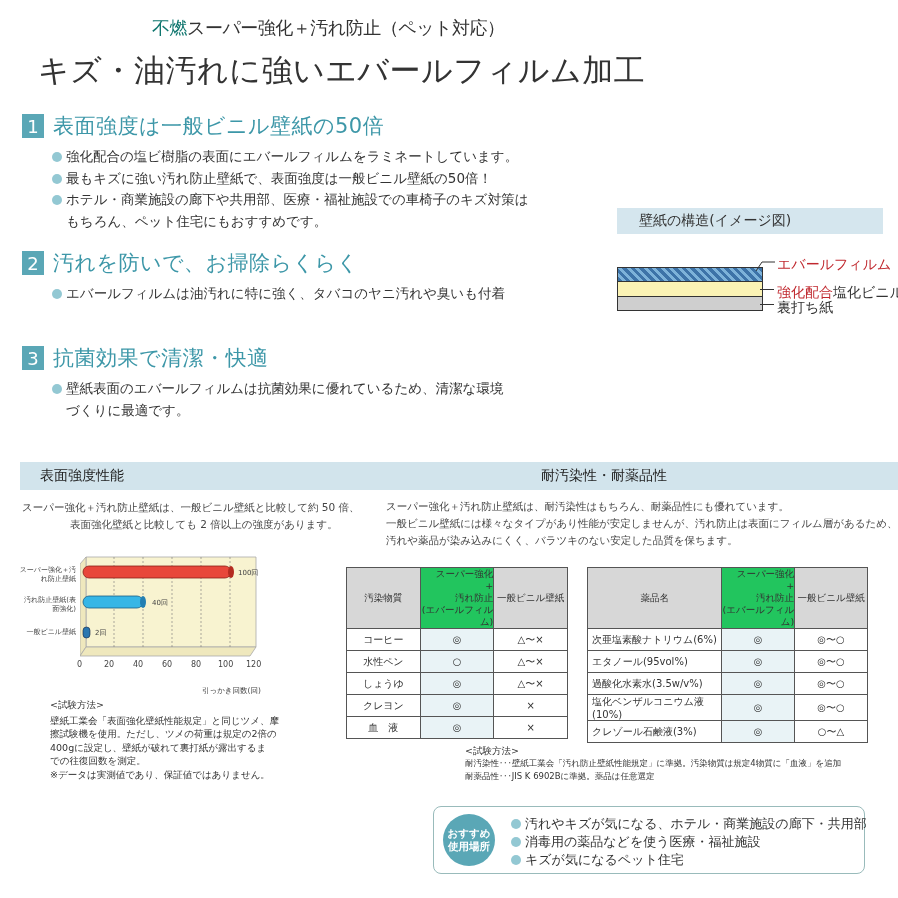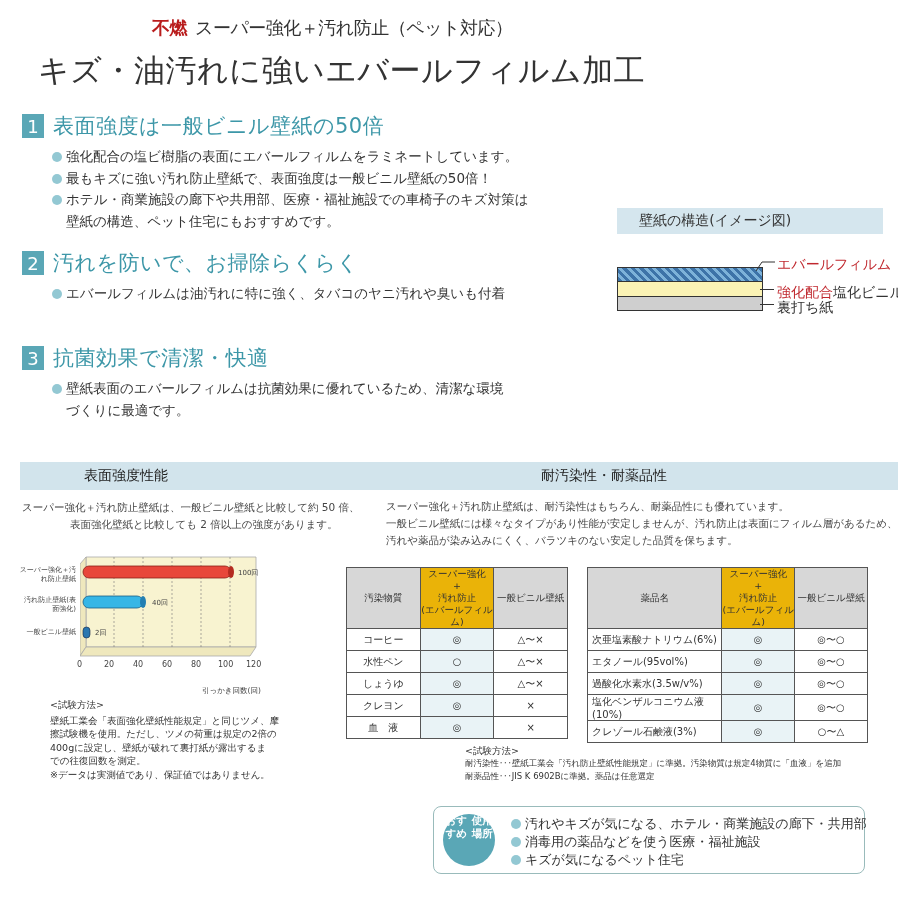--- a/index.html
+++ b/index.html
@@ -1,20 +1,20 @@
 <!DOCTYPE html>
 <html><head>
 <meta charset="utf-8">
 <style>
   html, body { margin: 0; padding: 0; background: #ffffff; }
   body { width: 898px; height: 898px; position: relative; overflow: hidden;
          font-family: "DejaVu Sans", "Liberation Sans", sans-serif; color: #333; }
   .abs { position: absolute; }
   .subtitle { left: 152px; top: 16px; font-size: 18px; color: #333; white-space: nowrap; letter-spacing: -0.5px; }
-  .subtitle .accent { color: #b91c1c; margin-right: 8px; font-weight: bold; }
+  .subtitle .accent { color: #0f766e; margin-right: 0; }
   .title { left: 38px; top: 50px; font-size: 31px; color: #333; white-space: nowrap; letter-spacing: 0.5px; }
 
   .feat-head { display: flex; align-items: center; white-space: nowrap; }
   .badge-num { width: 22px; height: 24px; background: #5aa7b6; color: #fff; font-size: 18px;
                display: flex; align-items: center; justify-content: center; margin-right: 9px; }
   .feat-title { font-size: 21px; color: #3d97a8; letter-spacing: 0.5px; }
   .bullets { font-size: 13.5px; color: #333; line-height: 21.5px; }
   .bullets div { position: relative; padding-left: 14px; white-space: nowrap; }
   .bullets .dot::before { content: ""; position: absolute; left: 0; top: 6px; width: 10px; height: 10px;
                           border-radius: 50%; background: #93c8d3; }
@@ -24,37 +24,37 @@
   .layer { position: absolute; left: 617px; width: 146px; border: 1px solid #333; box-sizing: border-box; }
   .layer-film { top: 267px; height: 15px;
                 background: repeating-linear-gradient(45deg, #3d73a8 0 3px, #7db2d9 3px 6px); }
   .layer-pvc { top: 281px; height: 16px; background: #fbf3b5; }
   .layer-paper { top: 296px; height: 15px; background: #cfcfcf; }
   .lead { position: absolute; height: 1px; background: #333; }
   .layer-label { position: absolute; font-size: 14px; white-space: nowrap; }
   .red { color: #c0282e; }
 
   .sec-bar { left: 20px; top: 462px; width: 878px; height: 28px; background: #d2e4ec; }
-  .sec-left-title { left: 40px; top: 467px; font-size: 14px; color: #222; margin-left: 44px; }
+  .sec-left-title { left: 40px; top: 467px; font-size: 14px; color: #222; }
   .sec-right-title { left: 541px; top: 467px; font-size: 14px; color: #222; }
   .desc-small { font-size: 10.5px; color: #444; white-space: nowrap; line-height: 17px; }
   .axis-lbl { position: absolute; font-size: 7px; color: #444; white-space: nowrap; }
   .tick { position: absolute; font-size: 8px; color: #444; }
 
   table.res { border-collapse: collapse; position: absolute; font-size: 10px; color: #333; }
   table.res td, table.res th { border: 1px solid #555; text-align: center; padding: 0; font-weight: normal; }
   table.res th { background: #d7d7d7; height: 52px; font-size: 9.5px; line-height: 12px; }
-  table.res th.hl { background: #eab308; }
+  table.res th.hl { background: #22c55e; text-align: right; }
   table.res td { height: 21px; }
   table.res td.hl { background: #e9f3f6; }
   table.res td.left { text-align: left; padding-left: 4px; }
 
   .rec-box { left: 433px; top: 806px; width: 432px; height: 68px; border: 1px solid #9bb; border-radius: 8px; box-sizing: border-box; }
   .rec-circle { left: 443px; top: 814px; width: 52px; height: 52px; border-radius: 50%; background: #5aa7b6; color: #fff;
-                font-size: 10.5px; line-height: 13px; text-align: center; display: flex; flex-direction: row; justify-content: center; font-weight: bold; }
+                font-size: 10.5px; line-height: 13px; text-align: center; display: flex; flex-direction: column; justify-content: center; font-weight: bold; }
   .rec-list { left: 511px; top: 815px; font-size: 13px; line-height: 18px; color: #333; }
   .rec-list div { position: relative; padding-left: 14px; white-space: nowrap; }
   .rec-list div::before { content: ""; position: absolute; left: 0; top: 4px; width: 10px; height: 10px; border-radius: 50%; background: #93c8d3; }
 </style>
 </head>
 <body>
 
 <div class="abs subtitle">
   <span class="accent">不燃</span><span>スーパー強化＋汚れ防止（ペット対応）</span>
 </div>
@@ -62,21 +62,21 @@
 
 <div class="abs" style="left:22px; top:112px;">
   <div class="feat-head">
     <div class="badge-num">1</div>
     <div class="feat-title">表面強度は一般ビニル壁紙の50倍</div>
   </div>
   <div class="bullets" style="margin:6px 0 0 30px;">
     <div class="dot">強化配合の塩ビ樹脂の表面にエバールフィルムをラミネートしています。</div>
     <div class="dot">最もキズに強い汚れ防止壁紙で、表面強度は一般ビニル壁紙の50倍！</div>
     <div class="dot">ホテル・商業施設の廊下や共用部、医療・福祉施設での車椅子のキズ対策は</div>
-    <div>壁紙の構造、ペット住宅にもおすすめです。</div>
+    <div>もちろん、ペット住宅にもおすすめです。</div>
   </div>
 </div>
 
 <div class="abs" style="left:22px; top:249px;">
   <div class="feat-head">
     <div class="badge-num">2</div>
     <div class="feat-title">汚れを防いで、お掃除らくらく</div>
   </div>
   <div class="bullets" style="margin:6px 0 0 30px;">
     <div class="dot">エバールフィルムは油汚れに特に強く、タバコのヤニ汚れや臭いも付着</div>

